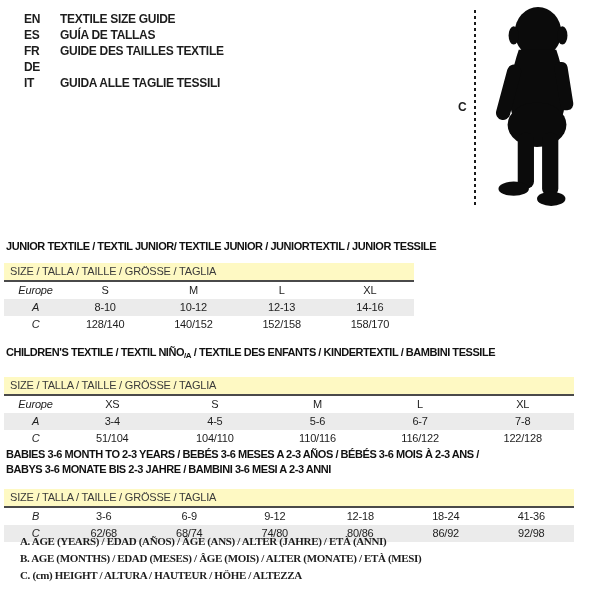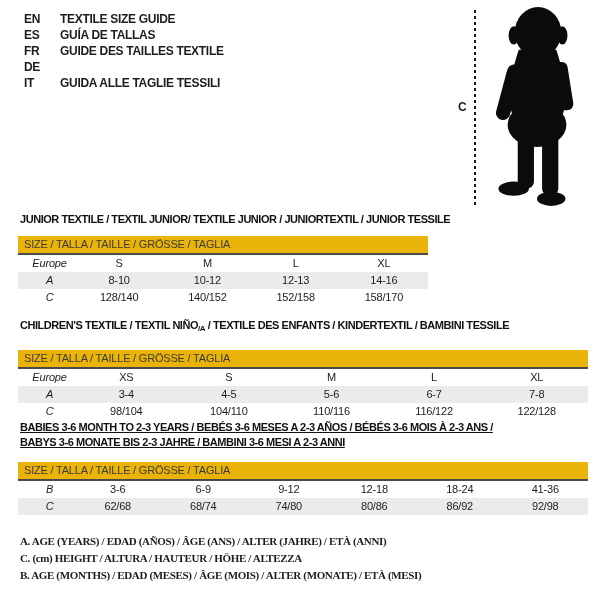--- a/index.html
+++ b/index.html
@@ -13,29 +13,29 @@
   .lang-code { width:36px; }
 
   
   .figure { position:absolute; left:450px; top:4px; width:148px; height:212px; }
   .dash-line { position:absolute; left:24px; top:6px; width:2px; height:198px;
                background:repeating-linear-gradient(#1a1a1a 0 3px, transparent 3px 6px); }
   .c-label { position:absolute; left:8px; top:96px; font-size:12px; font-weight:700; }
   .baby-svg { position:absolute; left:30px; top:1px; width:112px; height:208px; }
 
   
-  .sec { position:absolute; left:18px; }
+  .sec { position:absolute; left:4px;margin-top:27px; }
   #sec-junior   { top:212px; width:410px; }
   #sec-children { top:318px; width:570px; }
   #sec-babies   { top:420px; width:570px; }
   .sec-title { font-size:11px; font-weight:700; letter-spacing:-0.45px; white-space:nowrap;
                color:#111; line-height:14px; margin-left:2px; }
-  #sec-babies .sec-title { line-height:15px;text-decoration:underline; }
+  #sec-babies .sec-title { line-height:15px; }
   .sub { font-size:8px; vertical-align:-2px; }
-  .sizebar { margin-top:10px; height:19px; line-height:17px; background:#eab308;
+  .sizebar { margin-top:10px; height:19px; line-height:17px; background:#fef9c3;
              border-bottom:2px solid #4a4a4a; color:#3b3b3b; font-size:11px;
              padding-left:6px; letter-spacing:-0.2px; }
   #sec-children .sizebar { margin-top:14px; }
   #sec-babies .sizebar { margin-top:12px; }
   .trow { display:flex; height:17px; line-height:17px; font-size:11px; letter-spacing:-0.2px; }
   .trow.shaded { background:#ebebeb; }
   .cell { flex:1; text-align:center; }
   .cell.rowlabel { flex:0 0 57px; text-align:center; padding-left:6px;font-style:italic; }
 
   
@@ -129,21 +129,21 @@
     <div class="trow shaded">
       <span class="cell rowlabel">A</span>
       <span class="cell">3-4</span>
       <span class="cell">4-5</span>
       <span class="cell">5-6</span>
       <span class="cell">6-7</span>
       <span class="cell">7-8</span>
     </div>
     <div class="trow">
       <span class="cell rowlabel">C</span>
-      <span class="cell">98/104</span>
+      <span class="cell">51/104</span>
       <span class="cell">104/110</span>
       <span class="cell">110/116</span>
       <span class="cell">116/122</span>
       <span class="cell">122/128</span>
     </div>
   </div>
 
   <div class="sec" id="sec-babies">
     <div class="sec-title">
       <div>BABIES 3-6 MONTH TO 2-3 YEARS / BEBÉS 3-6 MESES A 2-3 AÑOS / BÉBÉS 3-6 MOIS À 2-3 ANS /</div>
@@ -165,17 +165,17 @@
       <span class="cell">68/74</span>
       <span class="cell">74/80</span>
       <span class="cell">80/86</span>
       <span class="cell">86/92</span>
       <span class="cell">92/98</span>
     </div>
   </div>
 
   <div class="footnotes">
     <div class="footnote">A. AGE (YEARS) / EDAD (AÑOS) / ÂGE (ANS) / ALTER (JAHRE) / ETÀ (ANNI)</div>
+    <div class="footnote">B. AGE (MONTHS) / EDAD (MESES) / ÂGE (MOIS) / ALTER (MONATE) / ETÀ (MESI)</div>
     <div class="footnote">C. (cm) HEIGHT / ALTURA / HAUTEUR / HÖHE / ALTEZZA</div>
-    <div class="footnote">B. AGE (MONTHS) / EDAD (MESES) / ÂGE (MOIS) / ALTER (MONATE) / ETÀ (MESI)</div>
   </div>
 
 </div>
 
 </body></html>

